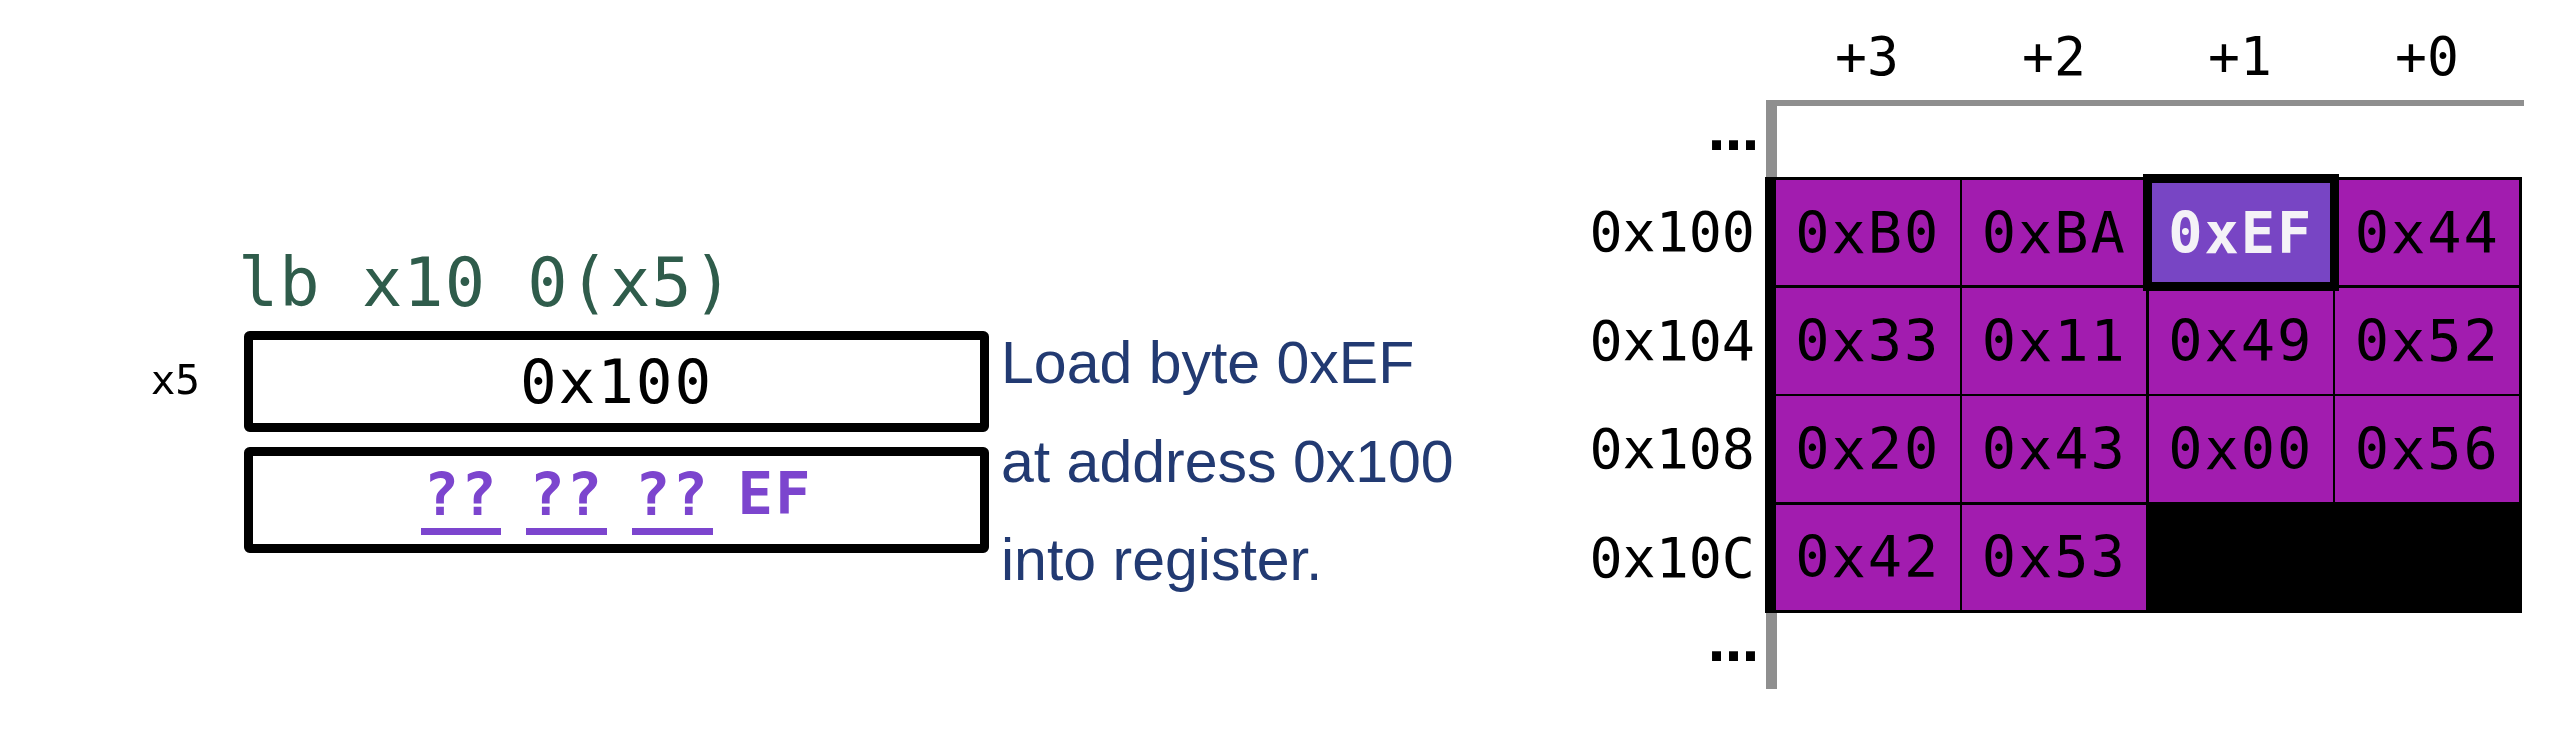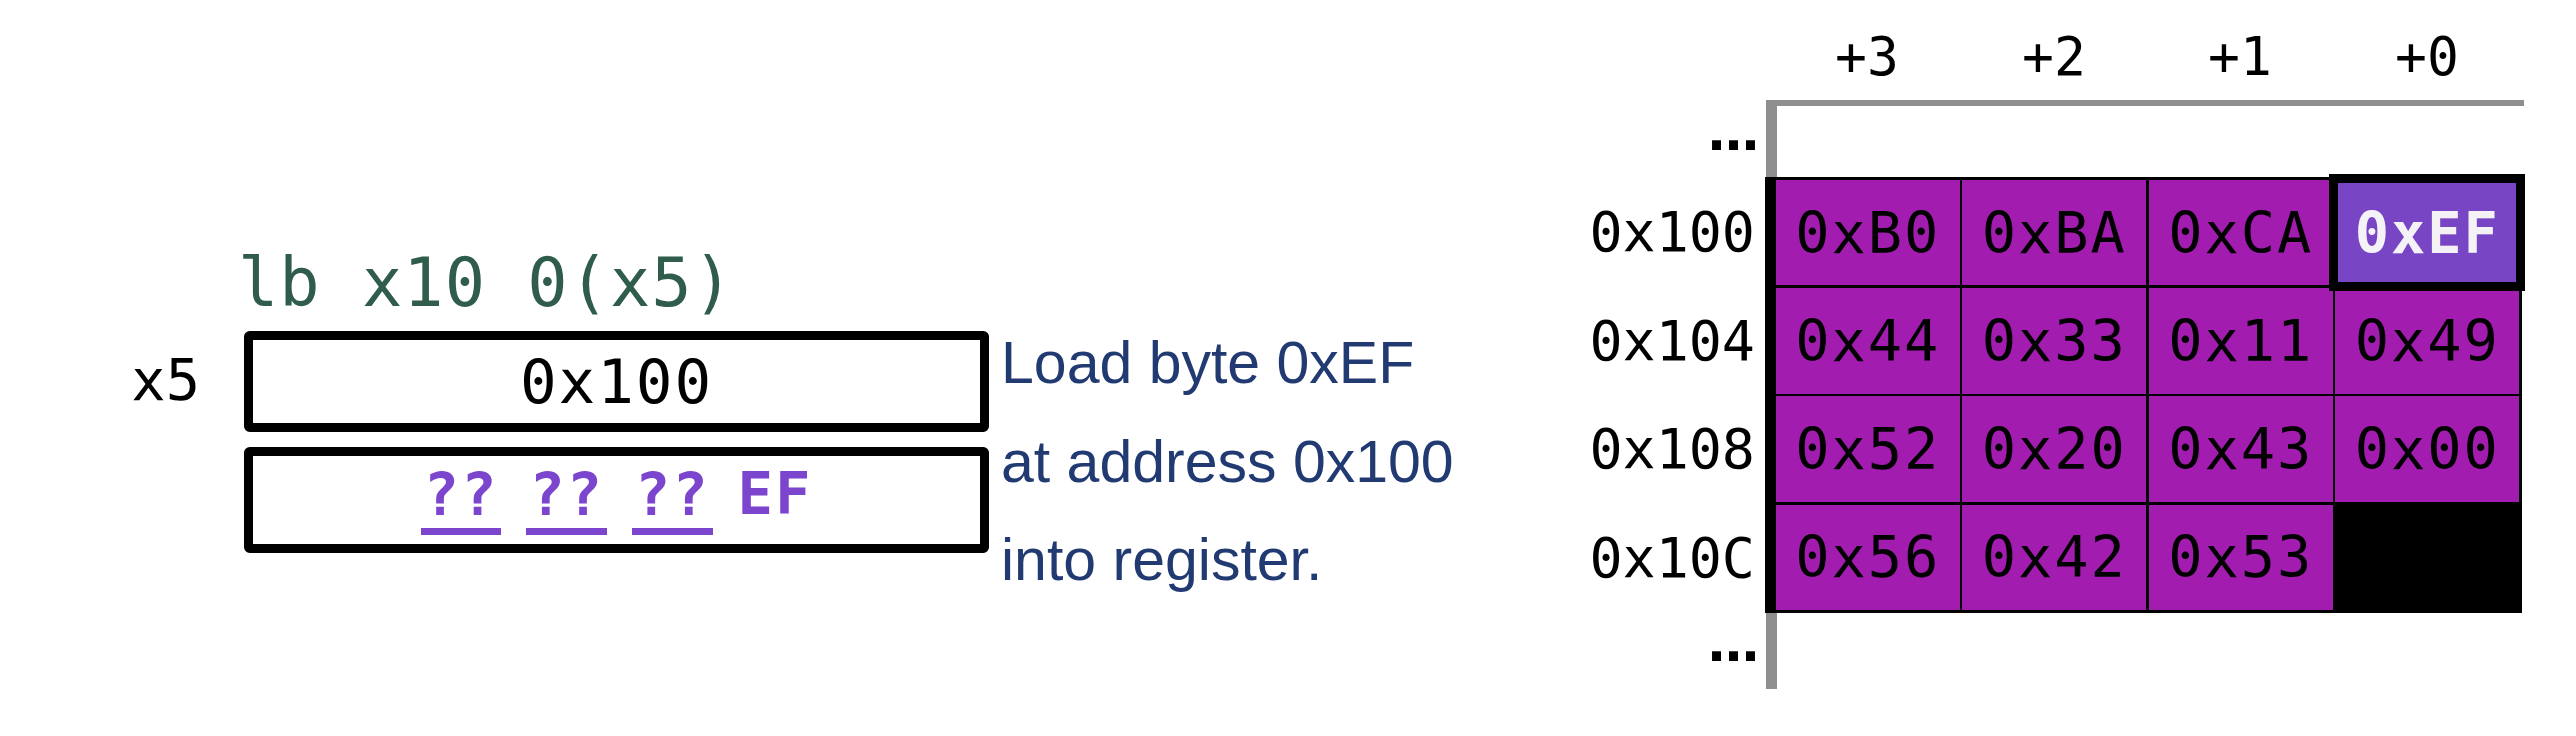--- a/index.html
+++ b/index.html
@@ -10,21 +10,21 @@
   .stage{position:relative;width:2576px;height:736px;background:var(--bg);overflow:hidden;
          font-family:"DejaVu Sans Mono",monospace;color:var(--ink);}
   .mono{font-family:"DejaVu Sans Mono",monospace;}
   .sans{font-family:"Liberation Sans","DejaVu Sans",sans-serif;}
 
   
   .instr{position:absolute;left:238px;top:245px;font-size:67px;line-height:76px;
          letter-spacing:1px;color:var(--green);white-space:pre;}
 
   
-  .reglabel{position:absolute;text-align:right;font-size:57px;line-height:63px;color:var(--ink);}
+  .reglabel{position:absolute;text-align:right;font-size:41px;line-height:63px;color:var(--ink);}
   .reglabel.x5{left:38px;width:162px;top:349px;}
   .reglabel.x10{left:19px;width:181px;top:468px;}
 
   
   .regbox{position:absolute;left:244px;width:727px;background:#fff;border:9.5px solid #000;border-radius:5.7px;}
   .regbox.x5{top:331px;height:83px;}
   .regbox.x10{top:447px;height:88px;}
   .regbox .val{display:block;width:100%;height:100%;text-align:center;
                font-size:61px;line-height:83px;letter-spacing:1.9px;}
   .bytes{display:flex;justify-content:center;align-items:center;gap:25px;height:100%;
@@ -100,21 +100,20 @@
   <div class="ellipsis ell-bot">…</div>
 
   <div class="addr mono a0">0x100</div>
   <div class="addr mono a1">0x104</div>
   <div class="addr mono a2">0x108</div>
   <div class="addr mono a3">0x10C</div>
 
   <div class="memgrid">
     <div class="cell mono">0xB0</div>
     <div class="cell mono">0xBA</div>
-    <div class="cell mono">0xCA</div>
     <div class="cell mono hl">0xEF</div>
     <div class="cell mono">0x44</div>
     <div class="cell mono">0x33</div>
     <div class="cell mono">0x11</div>
     <div class="cell mono">0x49</div>
     <div class="cell mono">0x52</div>
     <div class="cell mono">0x20</div>
     <div class="cell mono">0x43</div>
     <div class="cell mono">0x00</div>
     <div class="cell mono">0x56</div>

